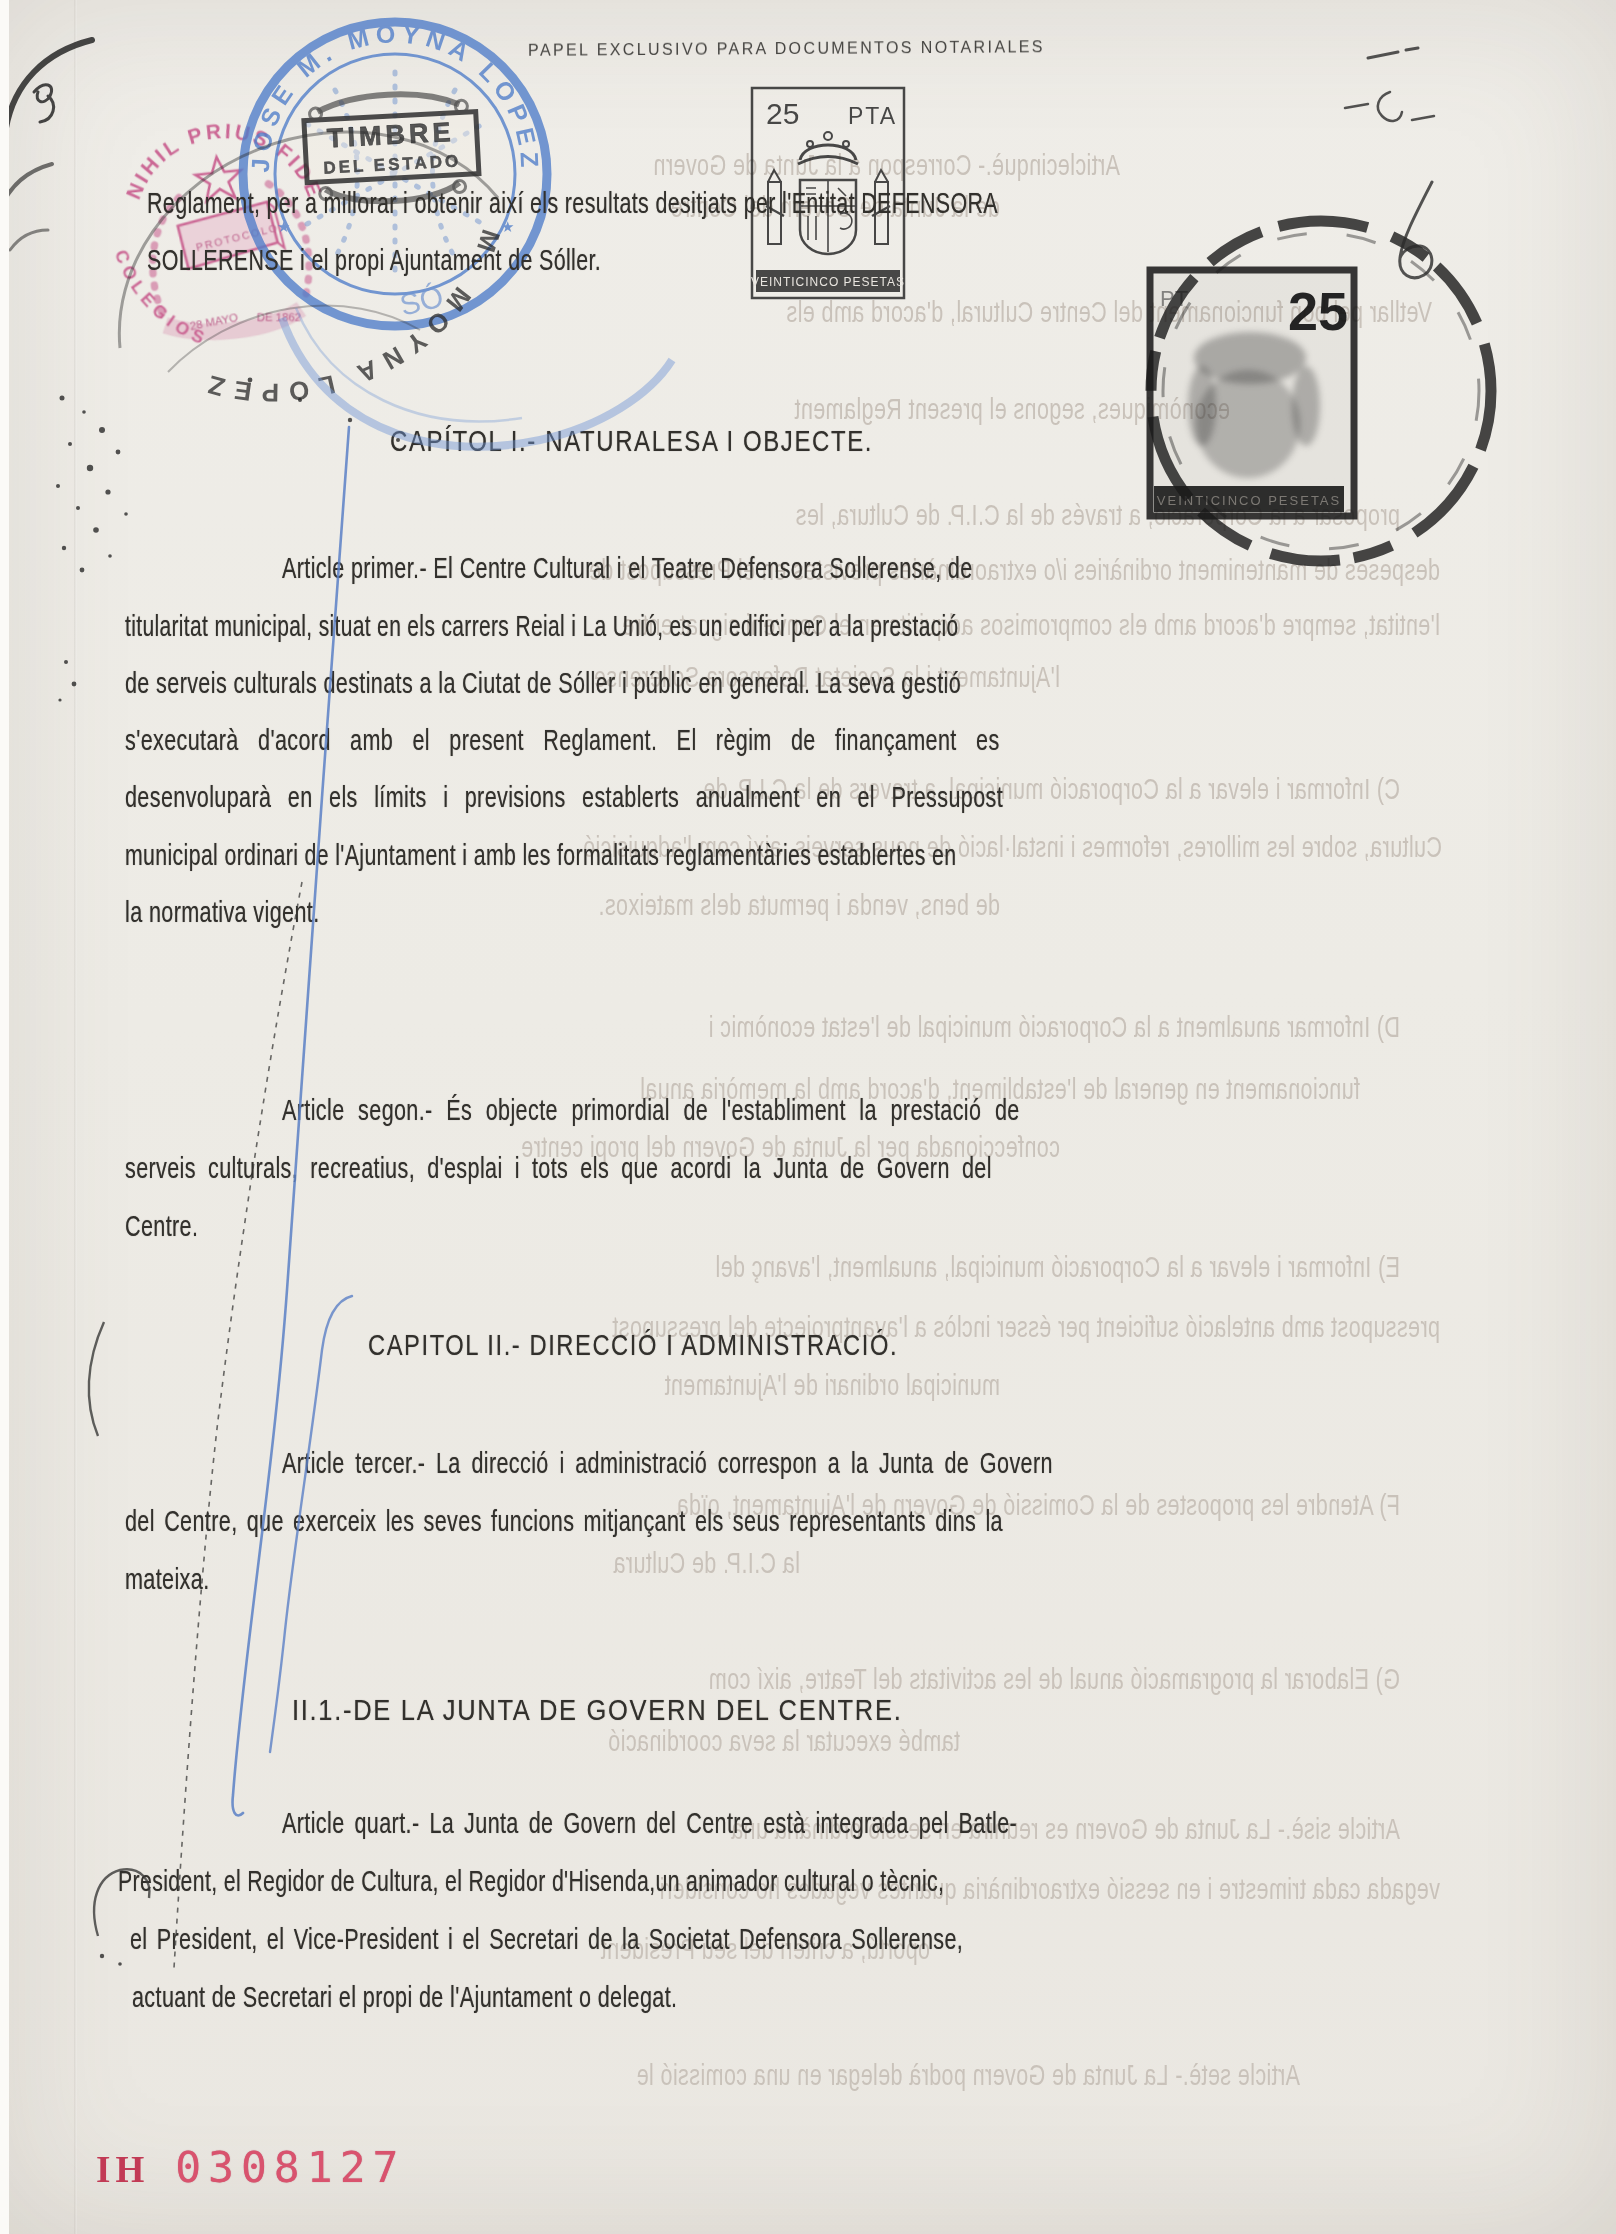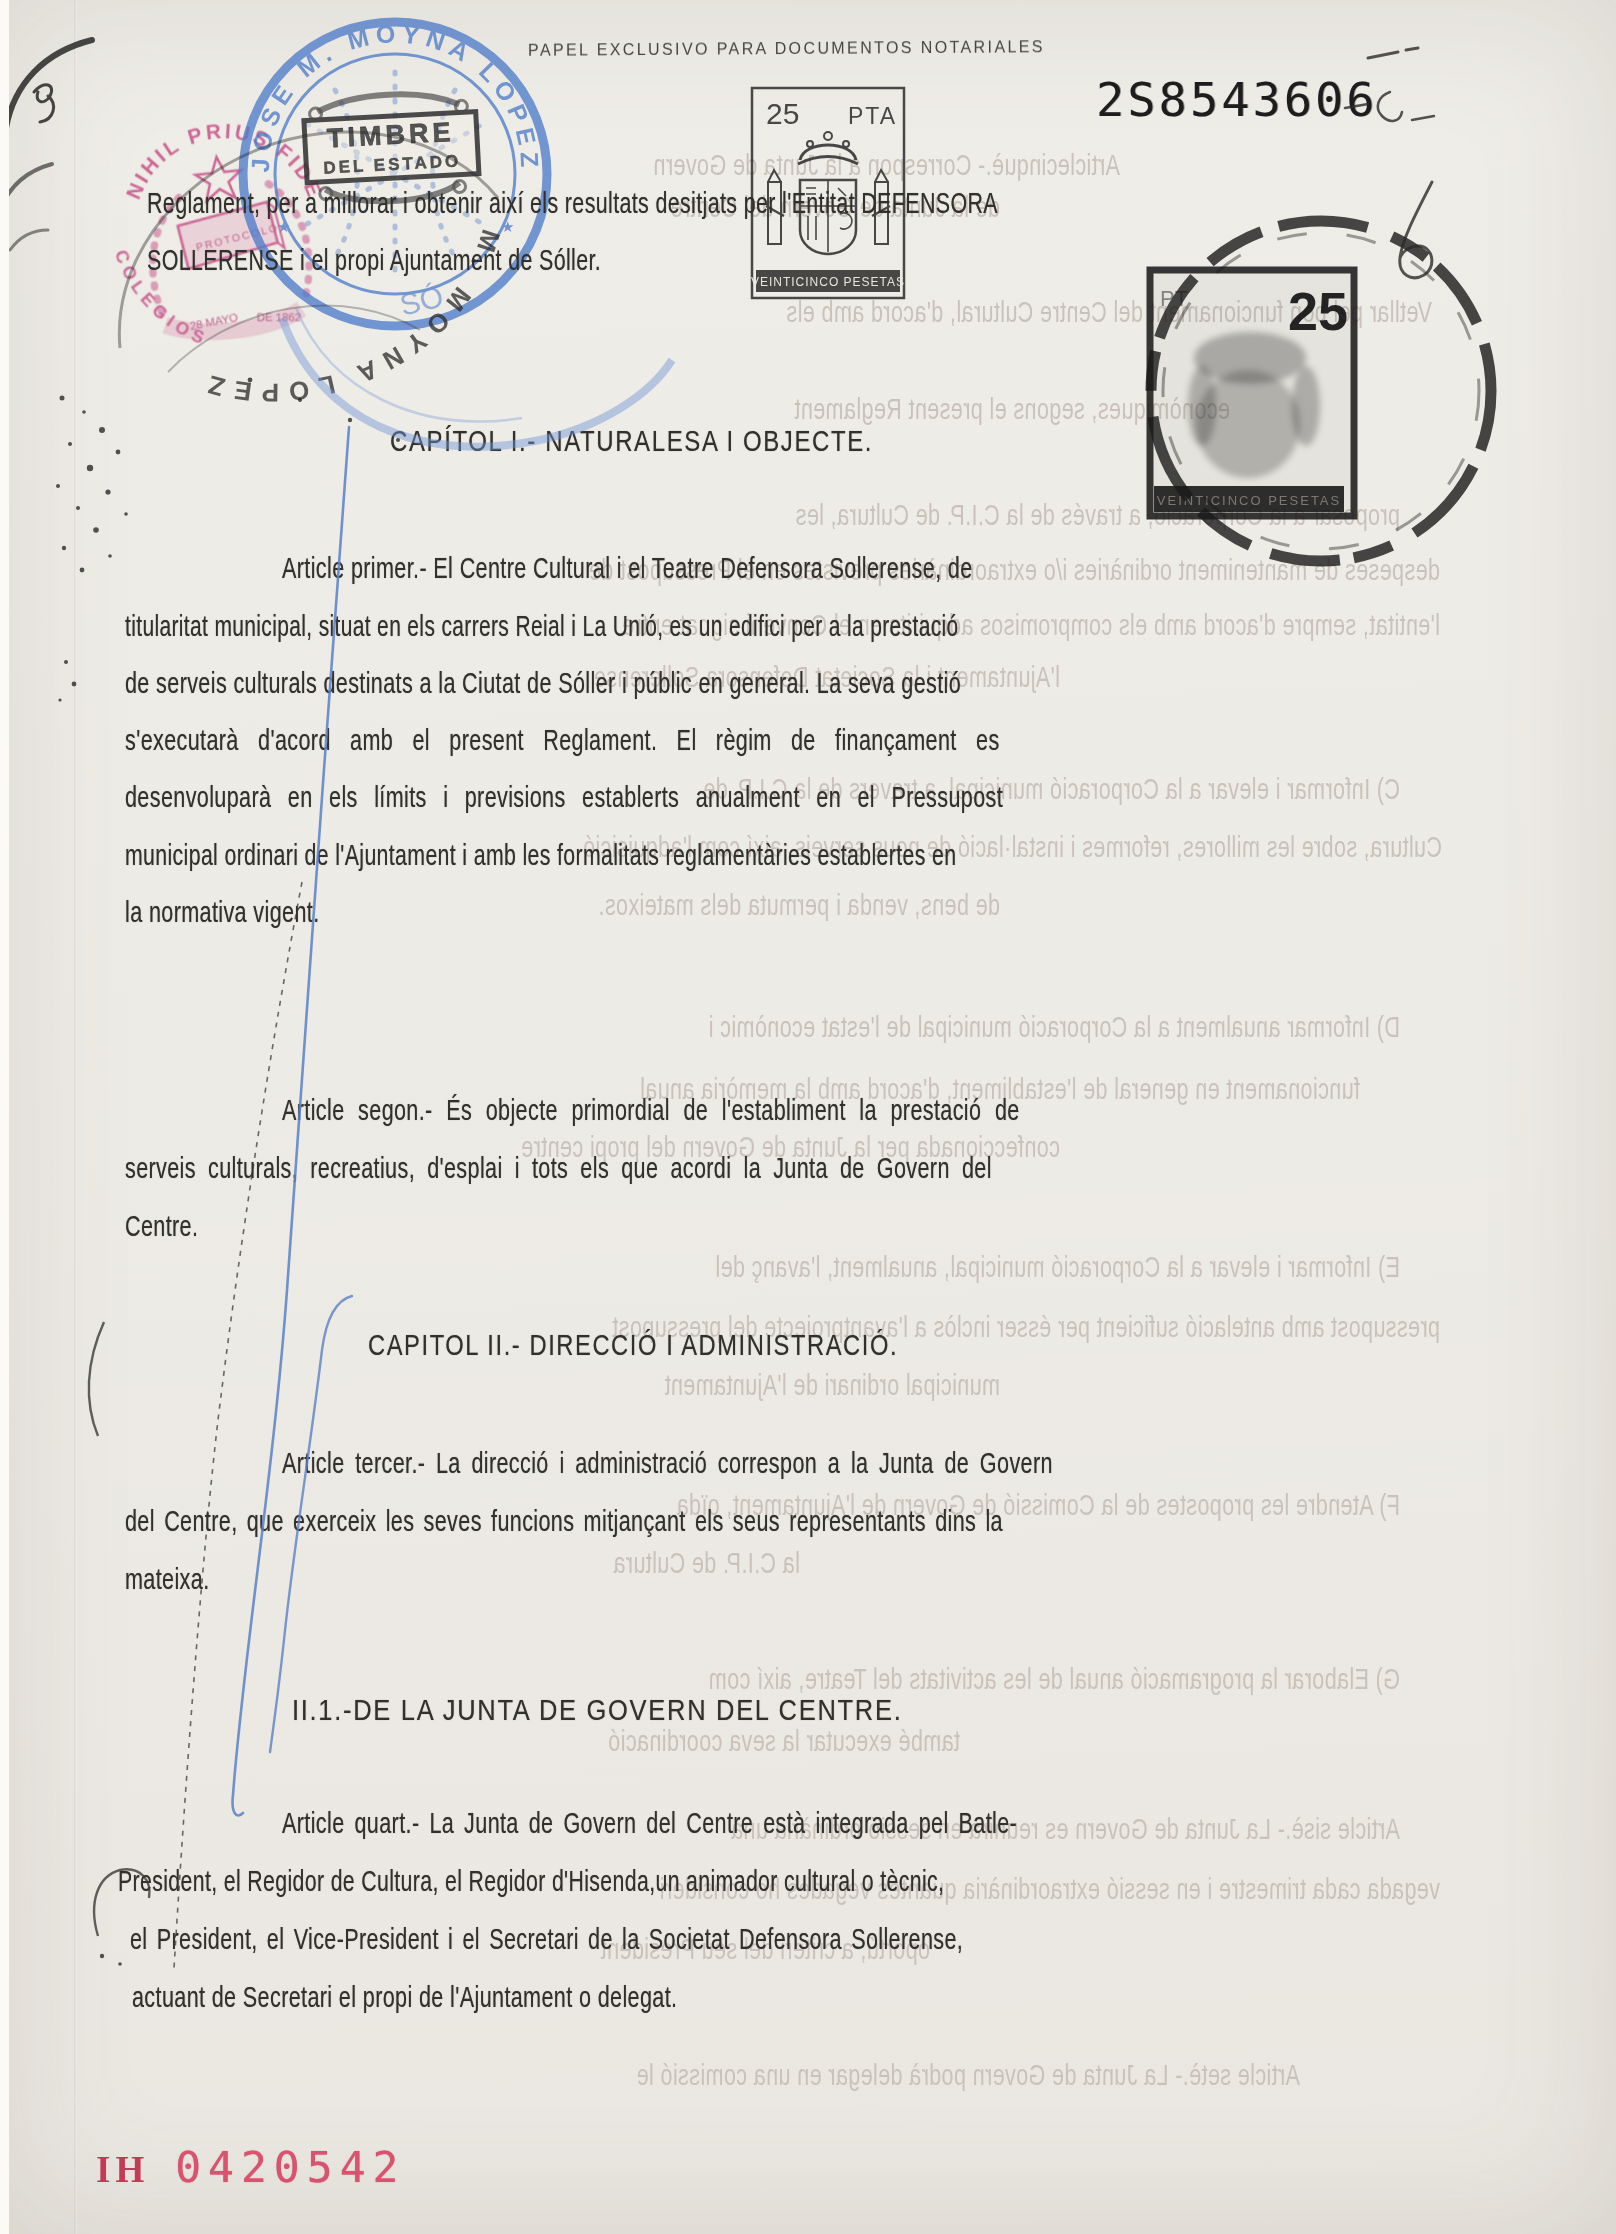--- a/index.html
+++ b/index.html
@@ -156,21 +156,20 @@
         <ellipse cx="160" cy="150" rx="14" ry="40" fill="#2c2c2c" opacity="0.3"></ellipse>
       </g>
       <rect x="8" y="230" width="190" height="26" fill="#181818" opacity="0.9"></rect>
       <text x="103" y="249" text-anchor="middle" font-size="13" fill="#8a8680" letter-spacing="2" opacity="0.85">VEINTICINCO PESETAS</text>
       <circle cx="175" cy="135" r="170" fill="none" stroke="#1a1a1a" stroke-width="11" opacity="0.8" stroke-dasharray="60 18 90 26 40 14 70 22"></circle>
       <circle cx="175" cy="135" r="158" fill="none" stroke="#1a1a1a" stroke-width="3" opacity="0.4" stroke-dasharray="30 40"></circle>
     </g>
   </svg>
 
   <div class="smallprint">PAPEL EXCLUSIVO PARA DOCUMENTOS NOTARIALES</div>
-  <div class="serial">2S8543606</div>
 
   <div class="tl" style="left:147px;top:186px;transform:scaleX(.715);">Reglament, per a millorar i obtenir així els resultats desitjats per l'Entitat DEFENSORA</div>
   <div class="tl" style="left:147px;top:243px;transform:scaleX(.715);">SOLLERENSE i el propi Ajuntament de Sóller.</div>
 
   <div class="tl hd" style="left:390px;top:424px;transform:scaleX(.8);">CAPÍTOL I.- NATURALESA I OBJECTE.</div>
 
   <div class="tl" style="left:282px;top:551px;transform:scaleX(.72);">Article primer.- El Centre Cultural i el Teatre Defensora Sollerense, de</div>
   <div class="tl" style="left:125px;top:609px;transform:scaleX(.70);">titularitat municipal, situat en els carrers Reial i La Unió, es un edifici per a la prestació</div>
   <div class="tl" style="left:125px;top:666px;transform:scaleX(.72);">de serveis culturals destinats a la Ciutat de Sóller i públic en general. La seva gestió</div>
   <div class="tl" style="left:125px;top:723px;transform:scaleX(.72);word-spacing:18px;">s'executarà d'acord amb el present Reglament. El règim de finançament es</div>
@@ -189,21 +188,21 @@
   <div class="tl" style="left:125px;top:1562px;transform:scaleX(.72);">mateixa.</div>
 
   <div class="tl hd" style="left:292px;top:1693px;transform:scaleX(.85);">II.1.-DE  LA JUNTA DE GOVERN DEL CENTRE.</div>
 
   <div class="tl" style="left:282px;top:1806px;transform:scaleX(.72);word-spacing:5px;">Article quart.- La Junta de Govern del Centre està  integrada pel Batle-</div>
   <div class="tl" style="left:118px;top:1864px;transform:scaleX(.71);">President, el Regidor de Cultura, el Regidor d'Hisenda,un animador cultural o tècnic,</div>
   <div class="tl" style="left:130px;top:1922px;transform:scaleX(.72);word-spacing:4px;">el President, el Vice-President i el Secretari de la Societat Defensora Sollerense,</div>
   <div class="tl" style="left:132px;top:1980px;transform:scaleX(.72);">actuant de Secretari el propi de l'Ajuntament o delegat.</div>
 
   <div class="code">
-    <span class="ih">IH</span><span class="num">0420542</span>
+    <span class="ih">IH</span><span class="num">0308127</span>
   </div>
 
   <svg class="overlay" style="left:0;top:0;" width="1616" height="2234" viewBox="0 0 1616 2234">
     <defs>
         <path id="kArc" d="M 486,210 A 200,170 -20 0 1 140,335"></path>
       </defs>
 
     <g opacity="0.75" filter="blur(0.4px)">
       <text font-size="26" font-weight="bold" fill="#2a2a2a" letter-spacing="9">
         <textPath href="#kArc" startOffset="4%">M. MOYNA LOPEZ</textPath>

